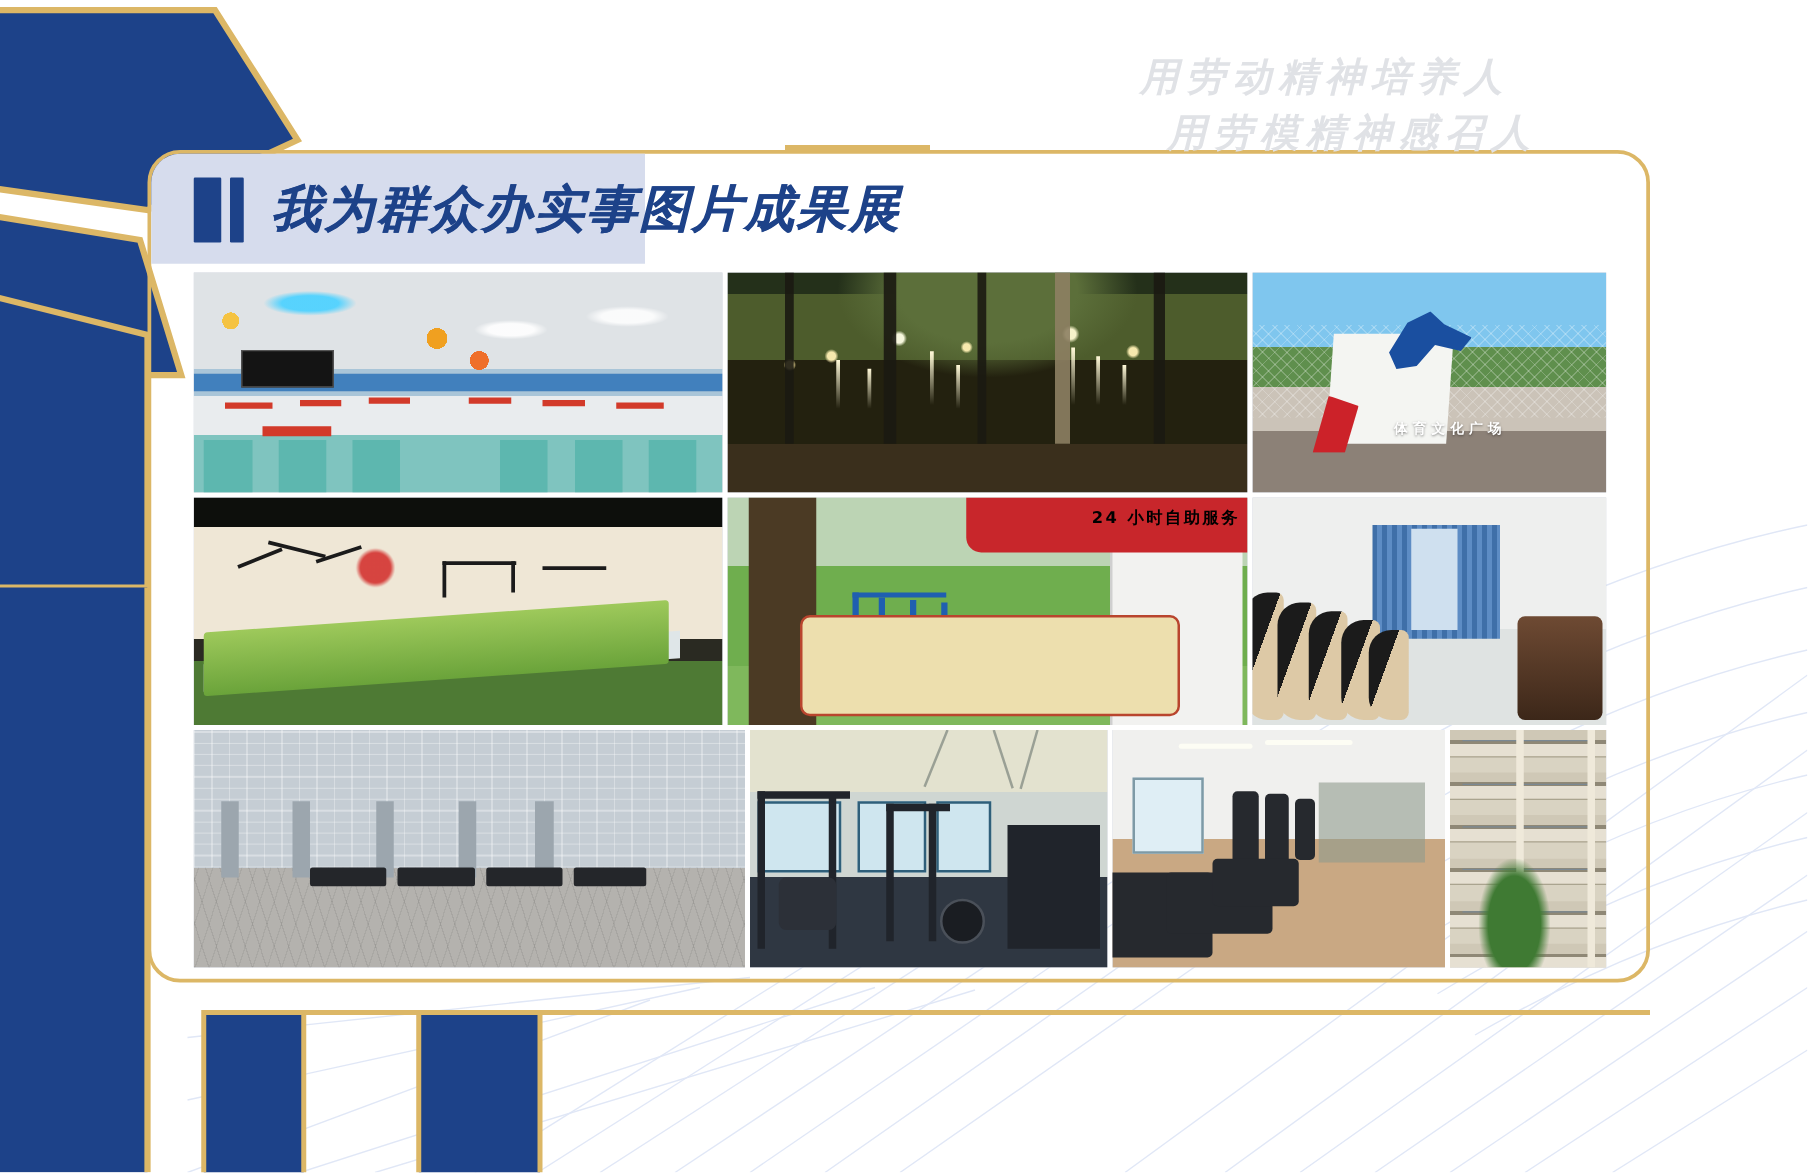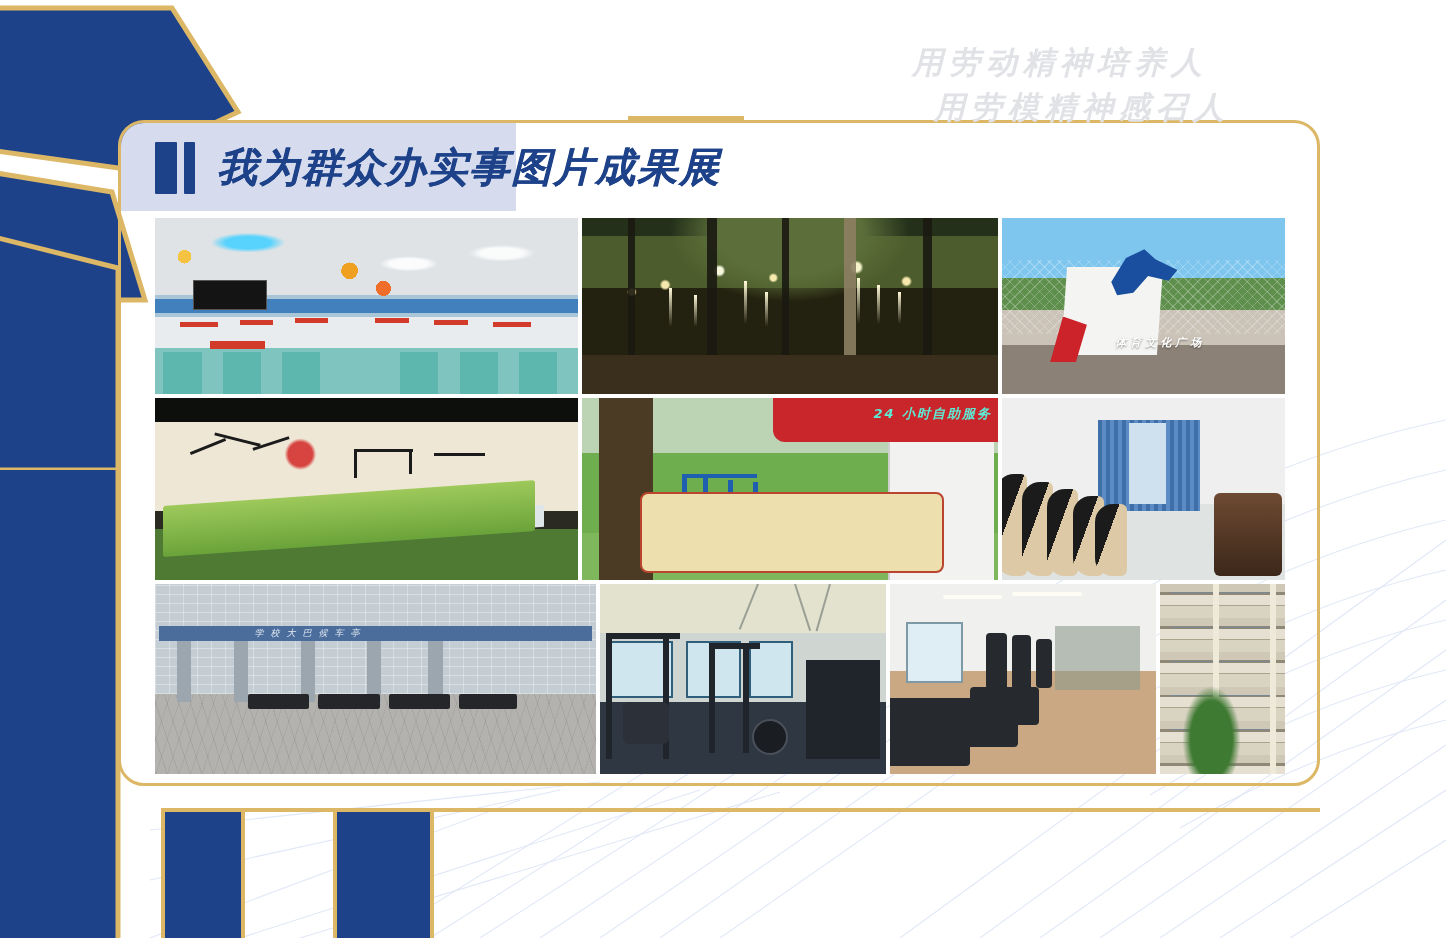--- a/index.html
+++ b/index.html
@@ -64,21 +64,21 @@
   
   .rule-left{
     position:absolute;left:628px;top:116px;width:116px;height:5px;background:#dcb766;z-index:5;
   }
 
   
   .grid{
     position:absolute;left:155px;top:218px;width:1130px;height:556px;z-index:3;
   }
   .cell{position:absolute;overflow:hidden;background:#cfd4dd;}
-  .cell > .ph{position:absolute;inset:0;font-style:italic;}
+  .cell > .ph{position:absolute;inset:0;}
 
   
   .ph-cafeteria{background:
      radial-gradient(ellipse 60px 16px at 22% 14%, rgba(80,210,255,.95) 0 38%, rgba(80,210,255,0) 62%),
      radial-gradient(ellipse 46px 12px at 60% 26%, rgba(255,255,255,.9) 0 40%, rgba(255,255,255,0) 64%),
      radial-gradient(ellipse 52px 13px at 82% 20%, rgba(255,255,255,.85) 0 40%, rgba(255,255,255,0) 64%),
      radial-gradient(circle 9px at 7% 22%, #f5c342 0 75%, rgba(0,0,0,0) 76%),
      radial-gradient(circle 11px at 46% 30%, #f0a020 0 75%, rgba(0,0,0,0) 76%),
      radial-gradient(circle 10px at 54% 40%, #ef6f2a 0 75%, rgba(0,0,0,0) 76%),
      linear-gradient(#dfe3e6 0 44%, #a9c5d8 44% 56%, #e9ecee 56% 74%, #7fc4bf 74% 100%);
@@ -125,21 +125,21 @@
       radial-gradient(circle 22px at 33% 40%, rgba(210,40,38,.85) 0 55%, rgba(210,40,38,0) 72%),
       linear-gradient(180deg, rgba(0,0,0,0) 0 100%);}
   .ph-mural .peak{position:absolute;background:#1b1b1b;height:3px;}
   .ph-mural .planter{position:absolute;left:2%;right:10%;top:52%;height:28%;
     background:linear-gradient(#9ec95b,#6aa33a);border-radius:3px;transform:skewY(-4deg);}
   .ph-mural .ledge{position:absolute;left:2%;right:8%;top:66%;height:12%;background:#dfe6e8;transform:skewY(-4deg);}
 
   
   .ph-service{background:linear-gradient(#bcd4b4 0 30%, #6fae4e 30% 74%, #7fb85c 74% 100%);}
   .ph-service .canopy{position:absolute;right:0;top:0;width:54%;height:24%;background:#c8262b;border-bottom-left-radius:12px;}
-  .ph-service .canopy span{position:absolute;right:6px;top:7px;color:#5eead4;font-size:13px;font-weight:700;letter-spacing:2px;font-family:"DejaVu Sans",sans-serif;}
+  .ph-service .canopy span{position:absolute;right:6px;top:7px;color:#000000;font-size:13px;font-weight:700;letter-spacing:2px;font-family:"DejaVu Sans",sans-serif;}
   .ph-service .kiosk{position:absolute;right:1%;top:22%;width:25%;height:78%;background:#f2f2f0;border-left:2px solid #cfcfcf;}
   .ph-service .robot{position:absolute;left:14%;bottom:4%;width:72%;height:42%;background:#eddfae;border-radius:8px;border:2px solid #b9452e;}
   .ph-service .bigtree{position:absolute;left:4%;top:0;width:13%;height:100%;background:#4b3a24;}
   .ph-service .bar{position:absolute;width:5px;background:#1f5fb0;}
 
   
   .ph-massage{background:linear-gradient(#eeefee 0 58%, #dfe3e2 58% 100%);}
   .ph-massage .curtain{position:absolute;left:34%;top:12%;width:36%;height:50%;
     background:repeating-linear-gradient(90deg,#3f6fa8 0 4px,#5d8cc4 4px 8px);}
   .ph-massage .win{position:absolute;left:45%;top:14%;width:13%;height:44%;background:#cfe0ef;}
@@ -363,23 +363,20 @@
 
   <div class="cell" style="left:0px;top:366px;width:441px;height:190px;">
     <div class="ph ph-bus">
       <div class="brick"></div>
       <div class="pave"></div>
       <div class="pillar" style="left:5%;"></div>
       <div class="pillar" style="left:18%;"></div>
       <div class="pillar" style="left:33%;"></div>
       <div class="pillar" style="left:48%;"></div>
       <div class="pillar" style="left:62%;"></div>
-      <div class="awning">
-        <span>学校大巴候车亭</span>
-      </div>
       <div class="bench" style="left:21%;width:14%;"></div>
       <div class="bench" style="left:37%;width:14%;"></div>
       <div class="bench" style="left:53%;width:14%;"></div>
       <div class="bench" style="left:69%;width:13%;"></div>
     </div>
   </div>
 
   <div class="cell" style="left:445px;top:366px;width:286px;height:190px;">
     <div class="ph ph-weights">
       <div class="truss" style="left:55%;transform:rotate(22deg);"></div>

